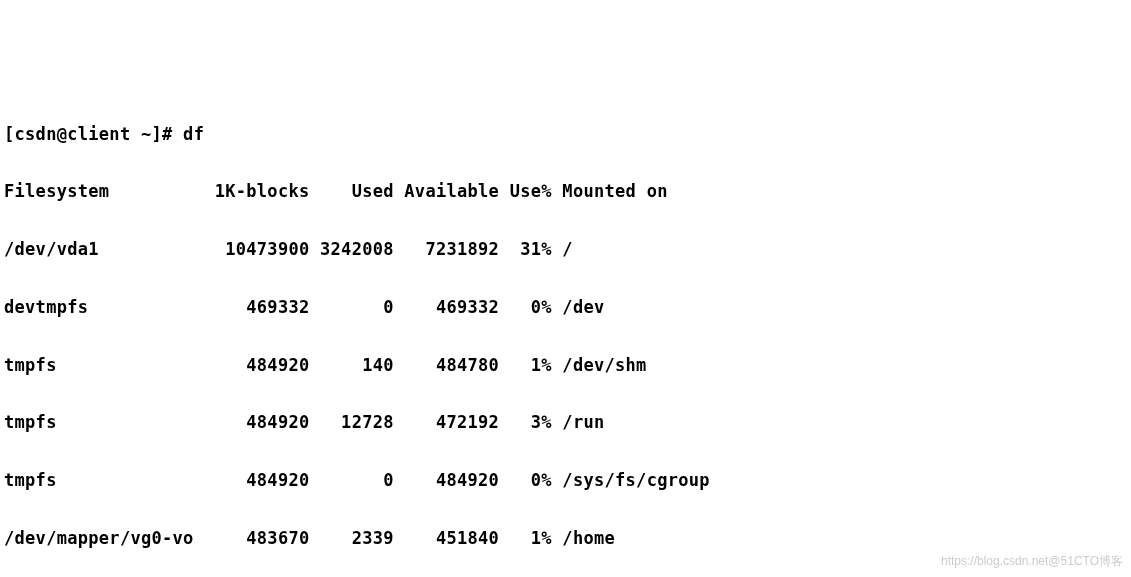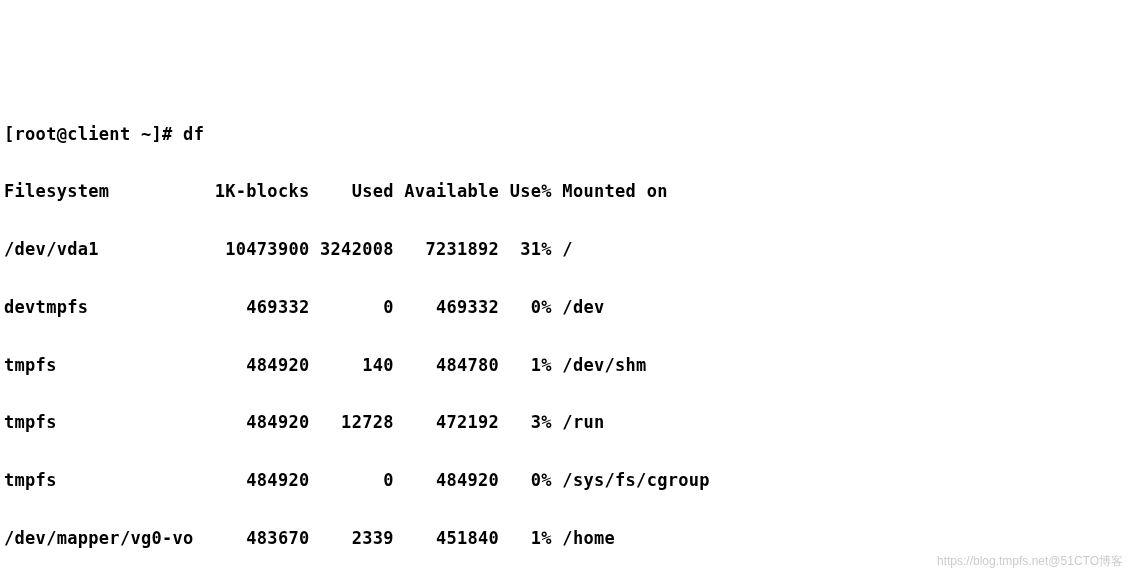--- a/index.html
+++ b/index.html
@@ -25,37 +25,37 @@
     font-size: 12px;
     font-weight: normal;
     letter-spacing: 0;
   }
 </style>
 </head>
 <body>
 
 
 
-<div class="line"><span>[root@client ~]# </span><span>df</span></div>
+<div class="line"><span>[csdn@client ~]# </span><span>df</span></div>
 <div class="line">Filesystem          1K-blocks    Used Available Use% Mounted on</div>
 <div class="line">/dev/vda1            10473900 3242008   7231892  31% /</div>
 <div class="line">devtmpfs               469332       0    469332   0% /dev</div>
 <div class="line">tmpfs                  484920     140    484780   1% /dev/shm</div>
 <div class="line">tmpfs                  484920   12728    472192   3% /run</div>
 <div class="line">tmpfs                  484920       0    484920   0% /sys/fs/cgroup</div>
 <div class="line">/dev/mapper/vg0-vo     483670    2339    451840   1% /home</div>
 
 
 
 
 
 
 
 
 
 
 
 
 
-<div class="watermark">https://blog.tmpfs.net@51CTO博客</div>
+<div class="watermark">https://blog.csdn.net@51CTO博客</div>
 
 
 
 
 </body></html>

